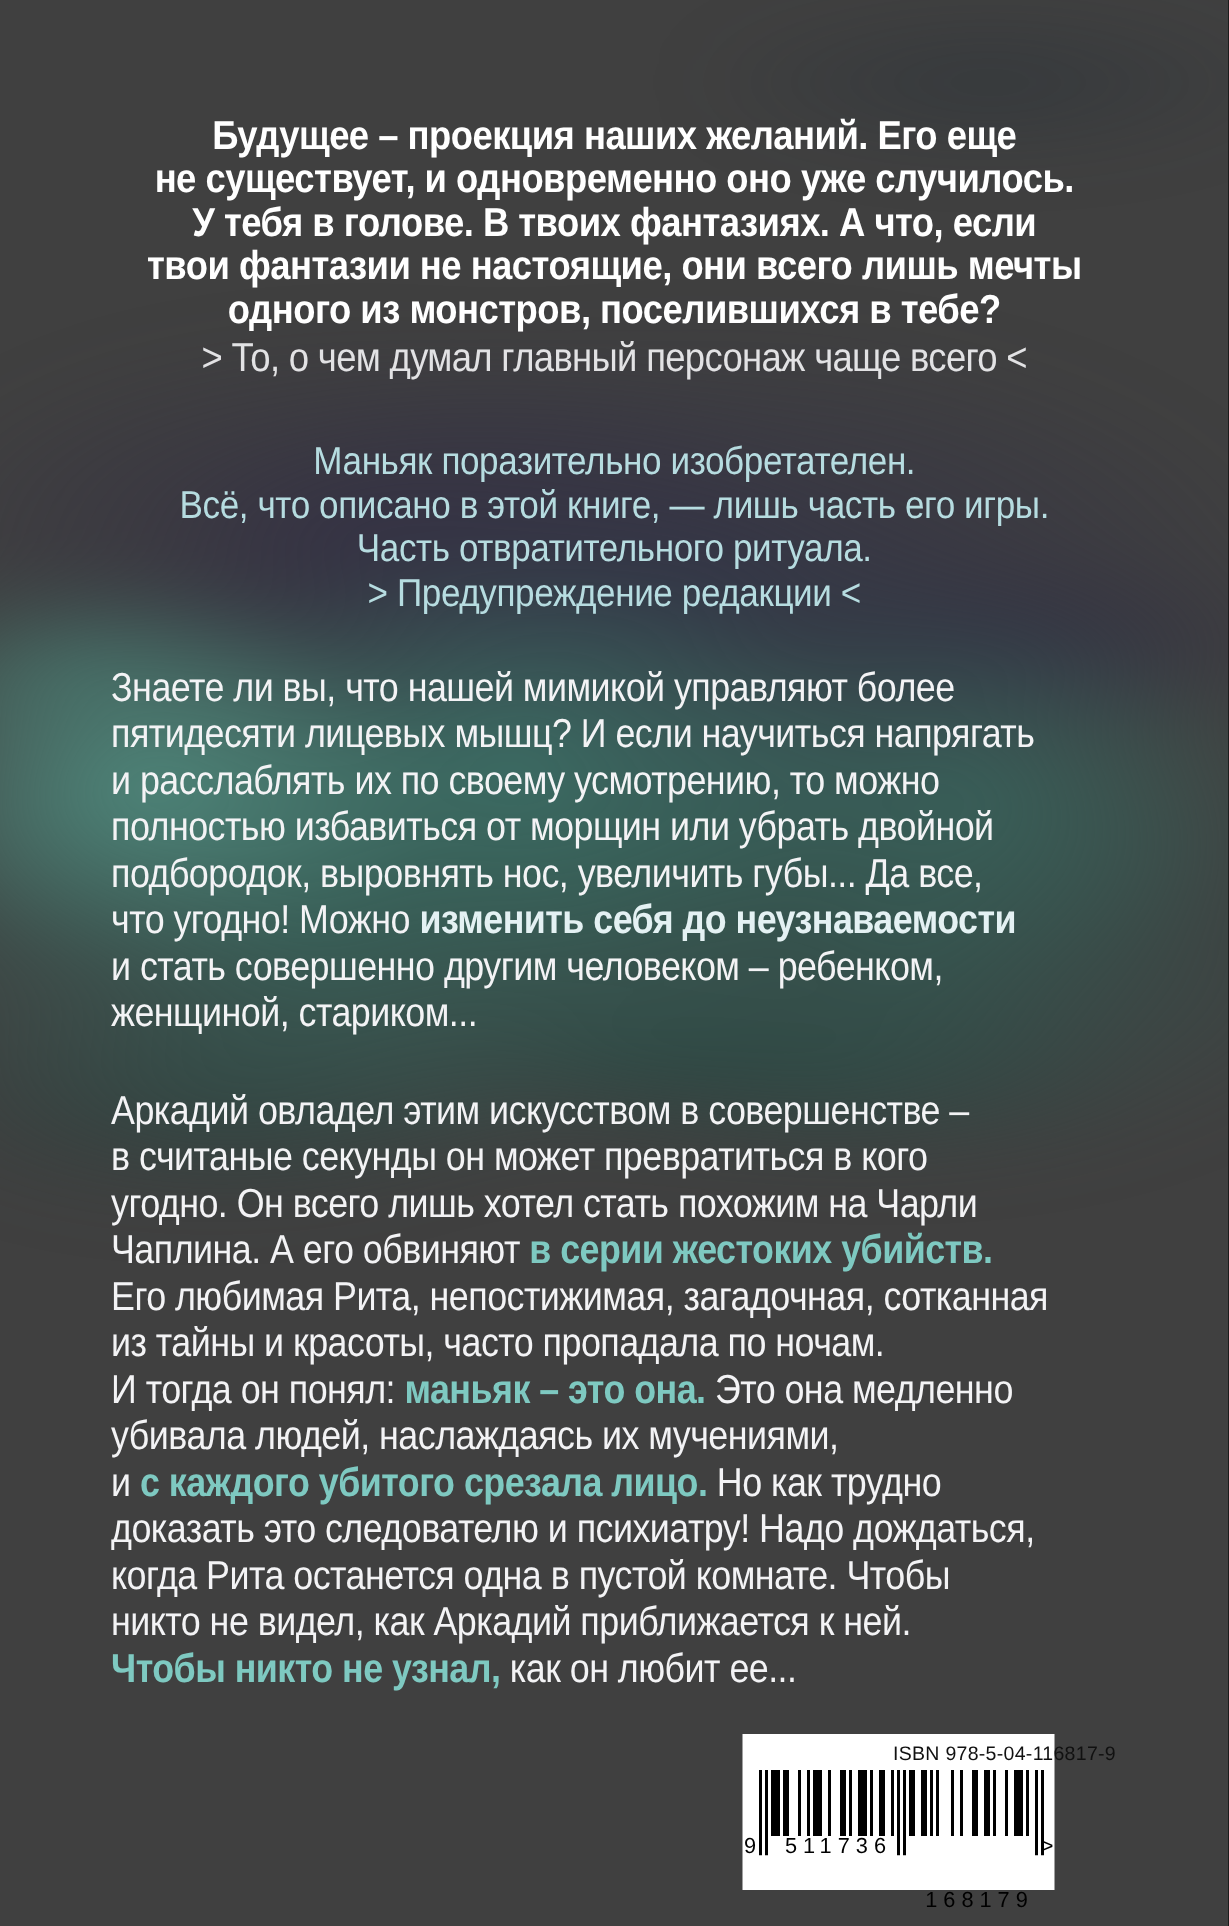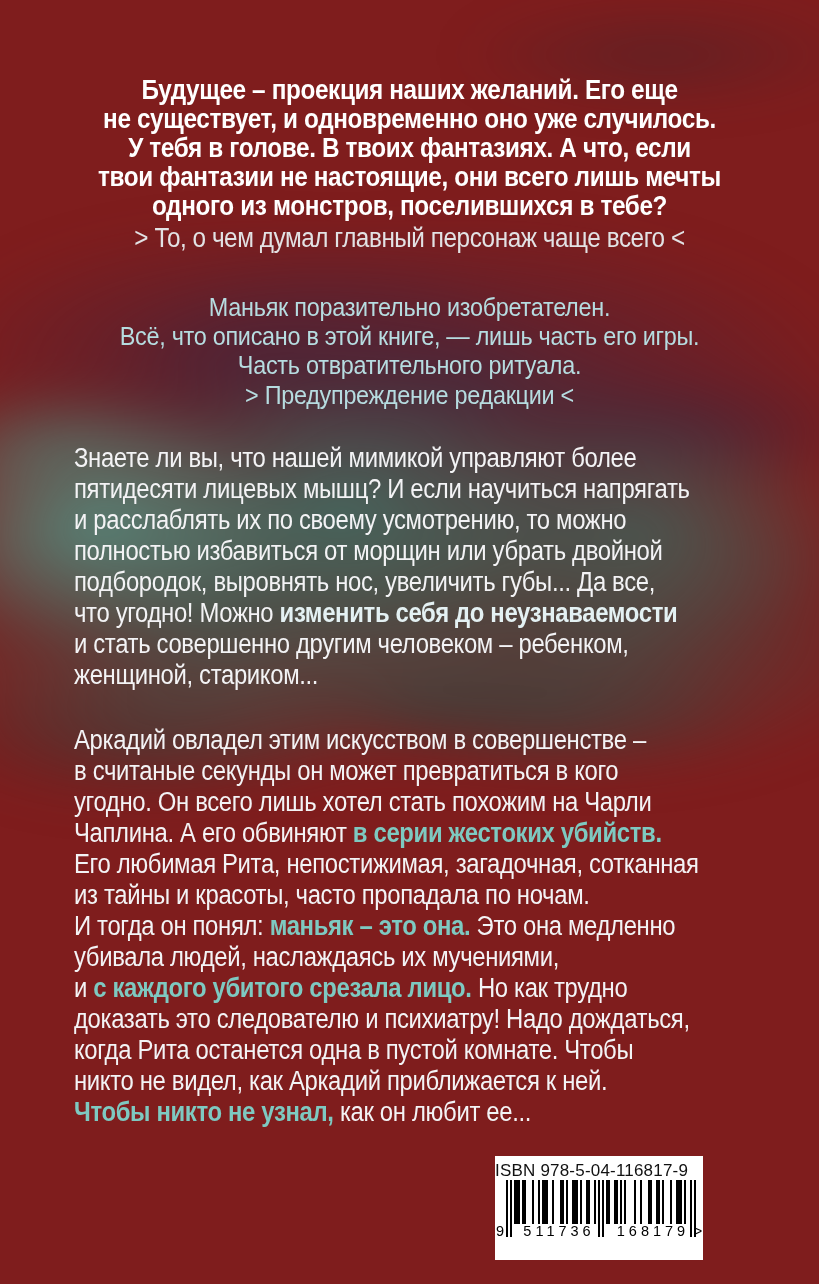--- a/index.html
+++ b/index.html
@@ -1,19 +1,19 @@
 <!DOCTYPE html>
 <html style="--accent: #7ec9c1; --quote: #b6dce0; --hl-pale: #e4f1f3;"><head>
 <meta charset="utf-8">
 <style>
   html,body { margin:0; padding:0; background:#000; }
   .cover {
     position:relative;
     width:819px; height:1284px;
-    background:#7f1d1d;
+    background:#404040;
     overflow:hidden;
     font-family:"Liberation Sans", sans-serif;
   }
   
   .smoke {
     position:absolute; inset:-40px;
     filter:blur(22px);
     background:
       radial-gradient(ellipse 300px 170px at 135px 565px, rgba(82,148,134,0.85), rgba(82,148,134,0) 70%),
       radial-gradient(ellipse 360px 190px at 380px 550px, rgba(62,124,112,0.70), rgba(62,124,112,0) 70%),
@@ -67,34 +67,34 @@
   .seg-teal { font-weight:bold; color:var(--accent, #7ec9c1); }
 
   
   .barcode-panel {
     position:absolute; left:495px; top:1156px;
     width:208px; height:104px;
     background:#ffffff;
   }
   .isbn-label {
     position:absolute; top:5px; left:0; width:249px;
-    text-align:left; color:#111;
-    font-size:17px; letter-spacing:0.2px;
+    text-align:right; color:#111;
+    font-size:13px; letter-spacing:0.2px;
     font-family:"Liberation Sans", sans-serif;
   }
   .barcode-inner { position:absolute; left:0; top:24px; width:208px; height:78px; }
   .bars { position:absolute; left:11px; top:0; }
   .bc-digit {
     position:absolute; top:43px; height:18px;
     color:#000; font-family:"Liberation Sans", sans-serif;
     font-size:14.5px; text-align:center;
   }
   .d-first { left:-1px; width:12px; letter-spacing:0; }
   .d-left  { left:19px; width:86px; letter-spacing:4px; text-indent:4px; }
-  .d-right { left:113px; width:86px; letter-spacing:4px; text-indent:4px; }
+  .d-right { left:113px; width:86px; letter-spacing:4px; text-indent:4px;margin-top:36px; }
   .d-arrow { left:197px; width:12px; letter-spacing:0; }
 </style>
 </head>
 <body>
 
 <div class="cover">
 
   <div class="smoke"></div>
 
   <div class="tblock centered intro">Будущее – проекция наших желаний. Его еще

